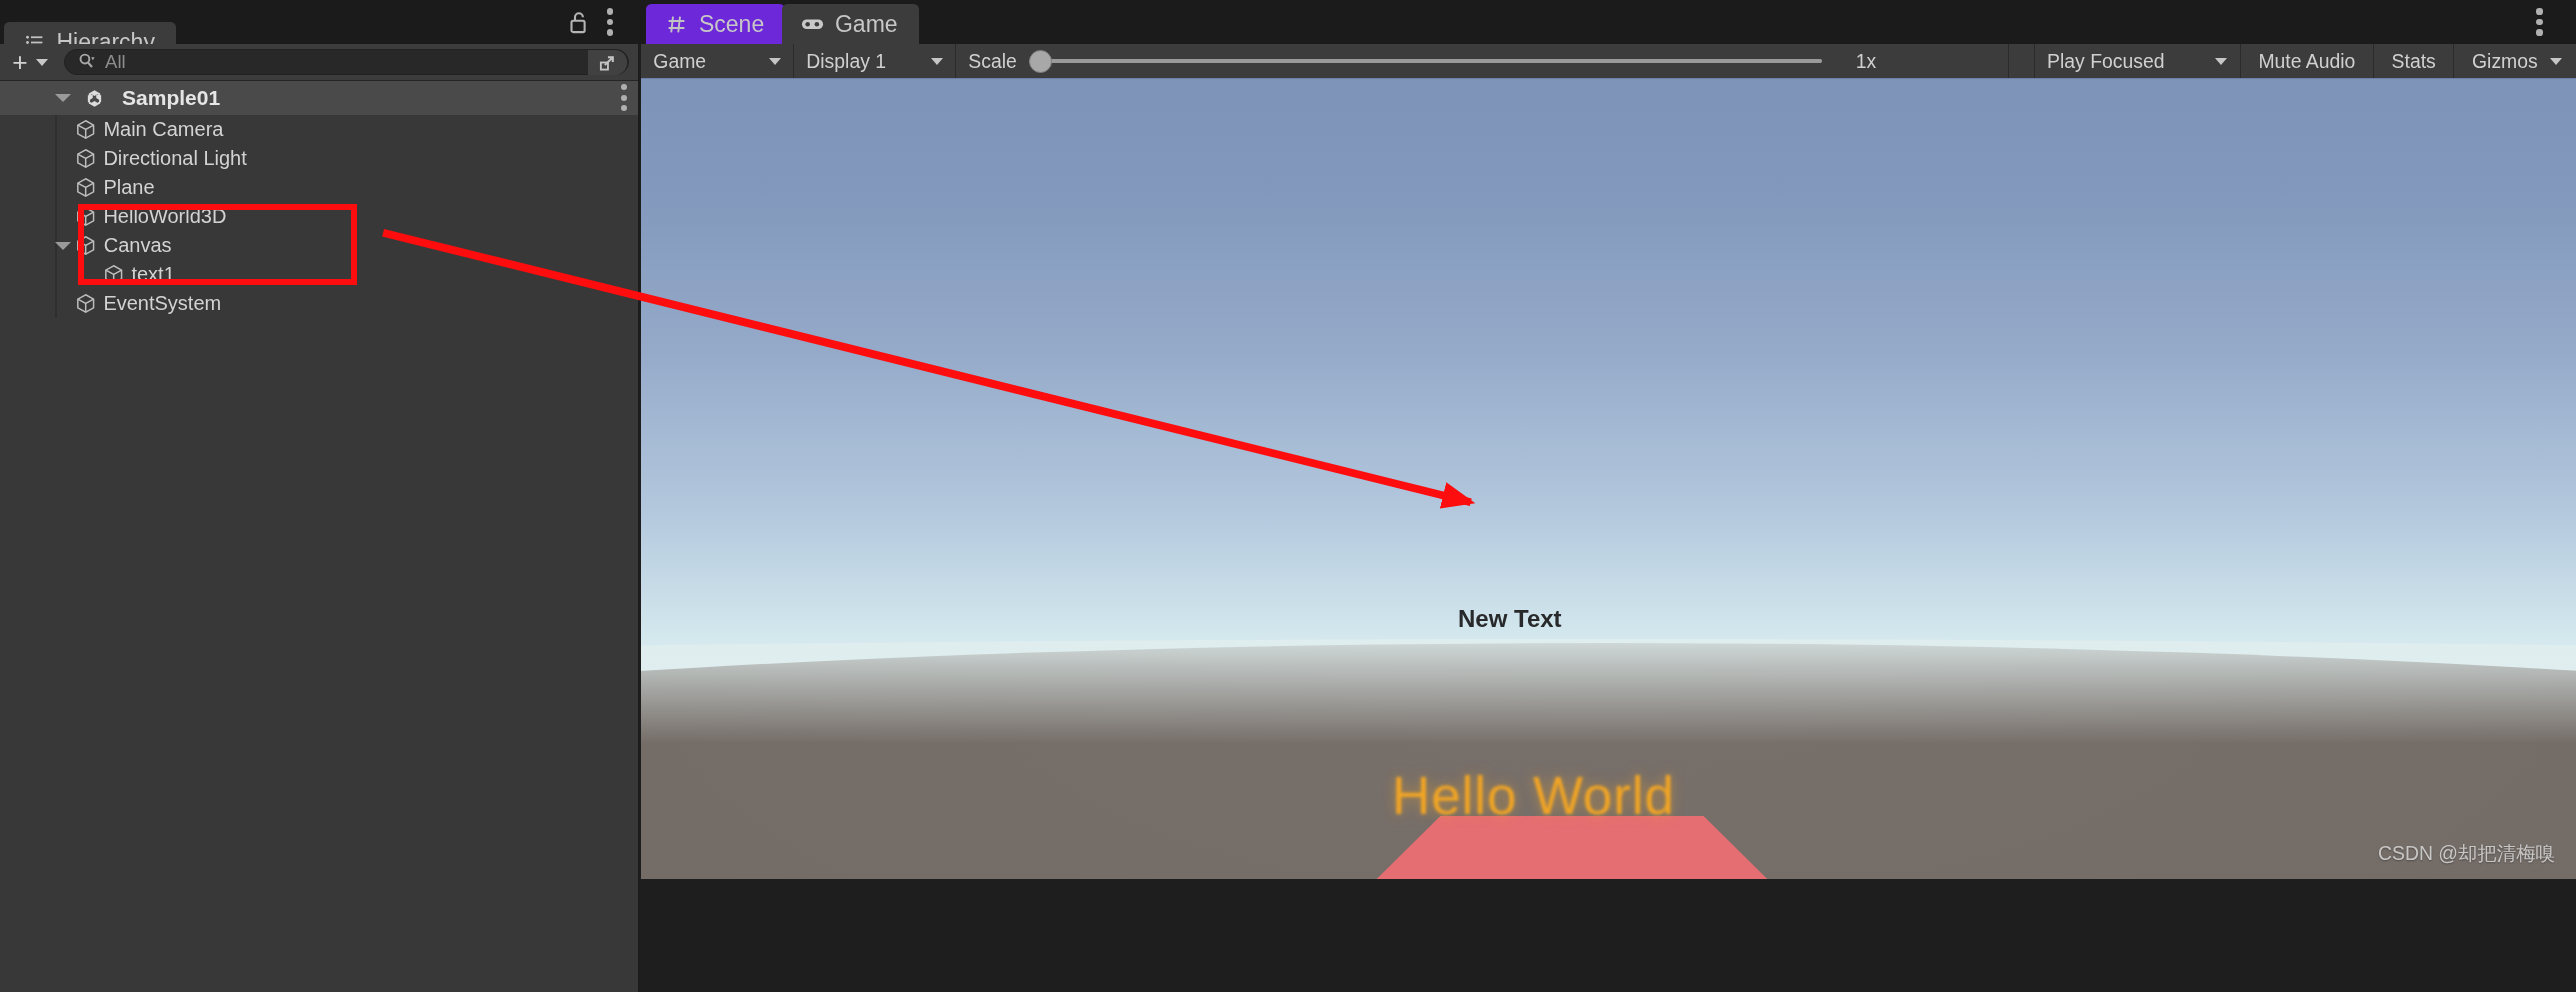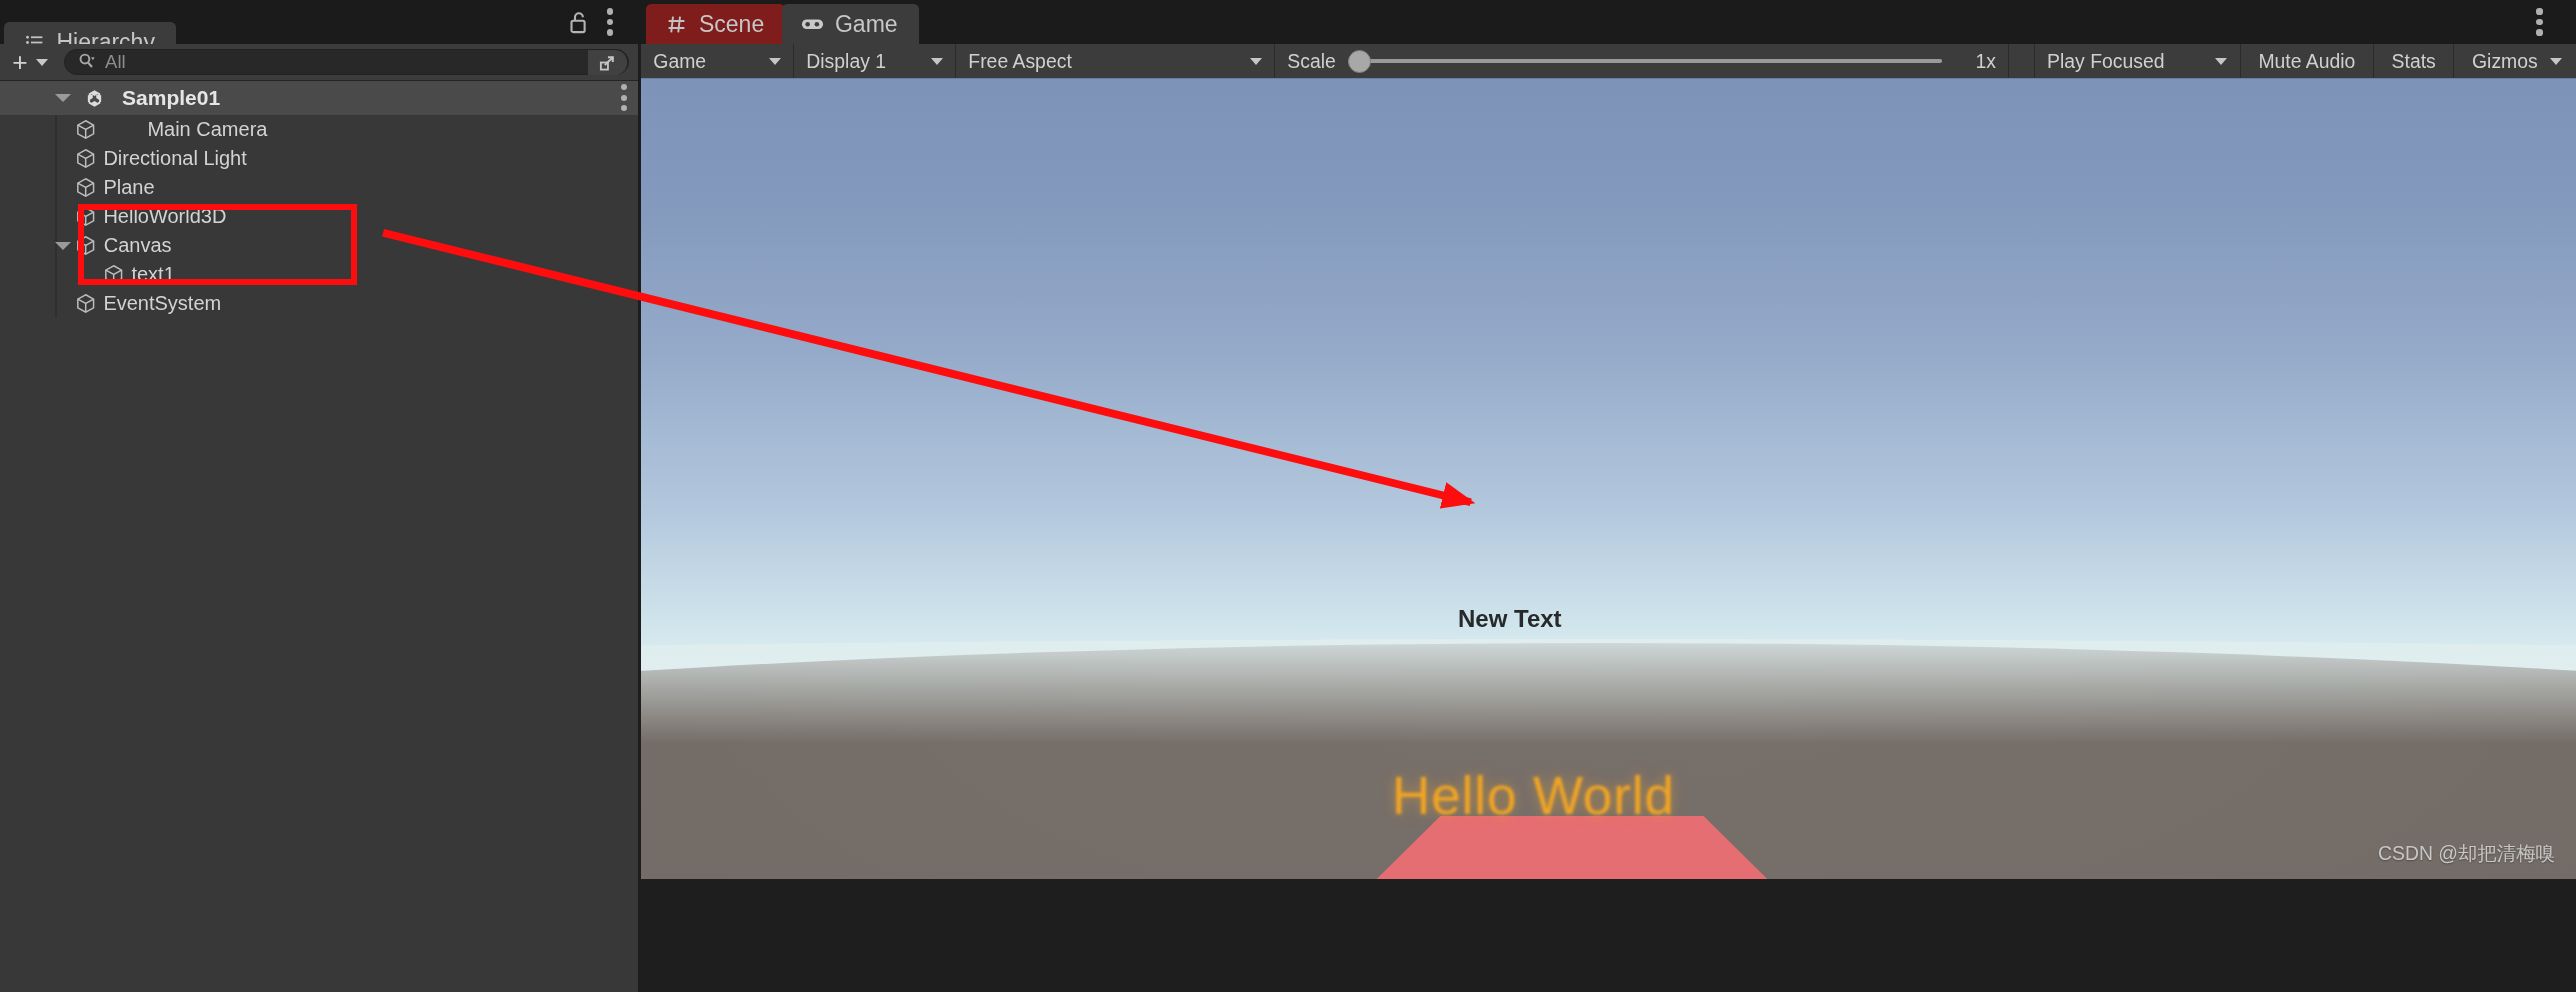--- a/index.html
+++ b/index.html
@@ -54,21 +54,21 @@
     display: inline-flex;
     align-items: center;
     justify-content: center;
     width: 23px;
     height: 23px;
     color: #c3c3c3;
   }
 
   
   #tab-hierarchy { left: 3.5px; margin-top: 18px; }
-  #tab-scene { left: 646px; background: #7f1d1d; }
+  #tab-scene { left: 646px; background: #6d28d9; }
   #tab-game  { left: 782px; background: #3c3c3c; }
 
   .tabstrip-icons {
     position: absolute;
     top: 0;
     height: 44px;
     display: flex;
     align-items: center;
     gap: 17.6px;
   }
@@ -497,21 +497,21 @@
         </span>
         <span>Sample01</span>
         <span class="kebab row-kebab">
           <i></i>
             <i></i>
             <i></i>
         </span>
       </div>
 
       <div id="tree-items">
-          <div class="row" style="padding-left: 76px; gap: 44px;">
+          <div class="row" style="padding-left: 76px;">
             <span class="cube-icon">
               <svg width="19.4" height="21" viewBox="0 0 22 24">
                 <path d="M11 2 L20 7 L20 17 L11 22 L2 17 L2 7 Z" fill="none" stroke="#bdbdbd" stroke-width="1.7"></path>
                 <path d="M2 7 L11 12 L20 7" fill="none" stroke="#bdbdbd" stroke-width="1.7"></path>
                 <path d="M11 12 L11 22" fill="none" stroke="#bdbdbd" stroke-width="1.7"></path>
               </svg>
             </span>
             <span>Main Camera</span>
           </div>
           <div class="row" style="padding-left: 76px;">
@@ -586,24 +586,20 @@
       <div class="gt-item" id="gt-game">
         <span class="lbl">Game</span>
         <span class="gt-caret"></span>
       </div>
 
       <div class="gt-item" id="gt-display">
         <span class="lbl">Display 1</span>
         <span class="gt-caret"></span>
       </div>
 
-      <div class="gt-item" id="gt-aspect">
-        <span class="lbl">Free Aspect</span>
-        <span class="gt-caret"></span>
-      </div>
 
       <div class="gt-item" id="gt-scale">
         <span>Scale</span>
         <span class="slider">
           <span class="slider-track"></span>
           <span class="slider-knob" style="left: 0%;"></span>
         </span>
         <span class="scale-val">1x</span>
       </div>
 

